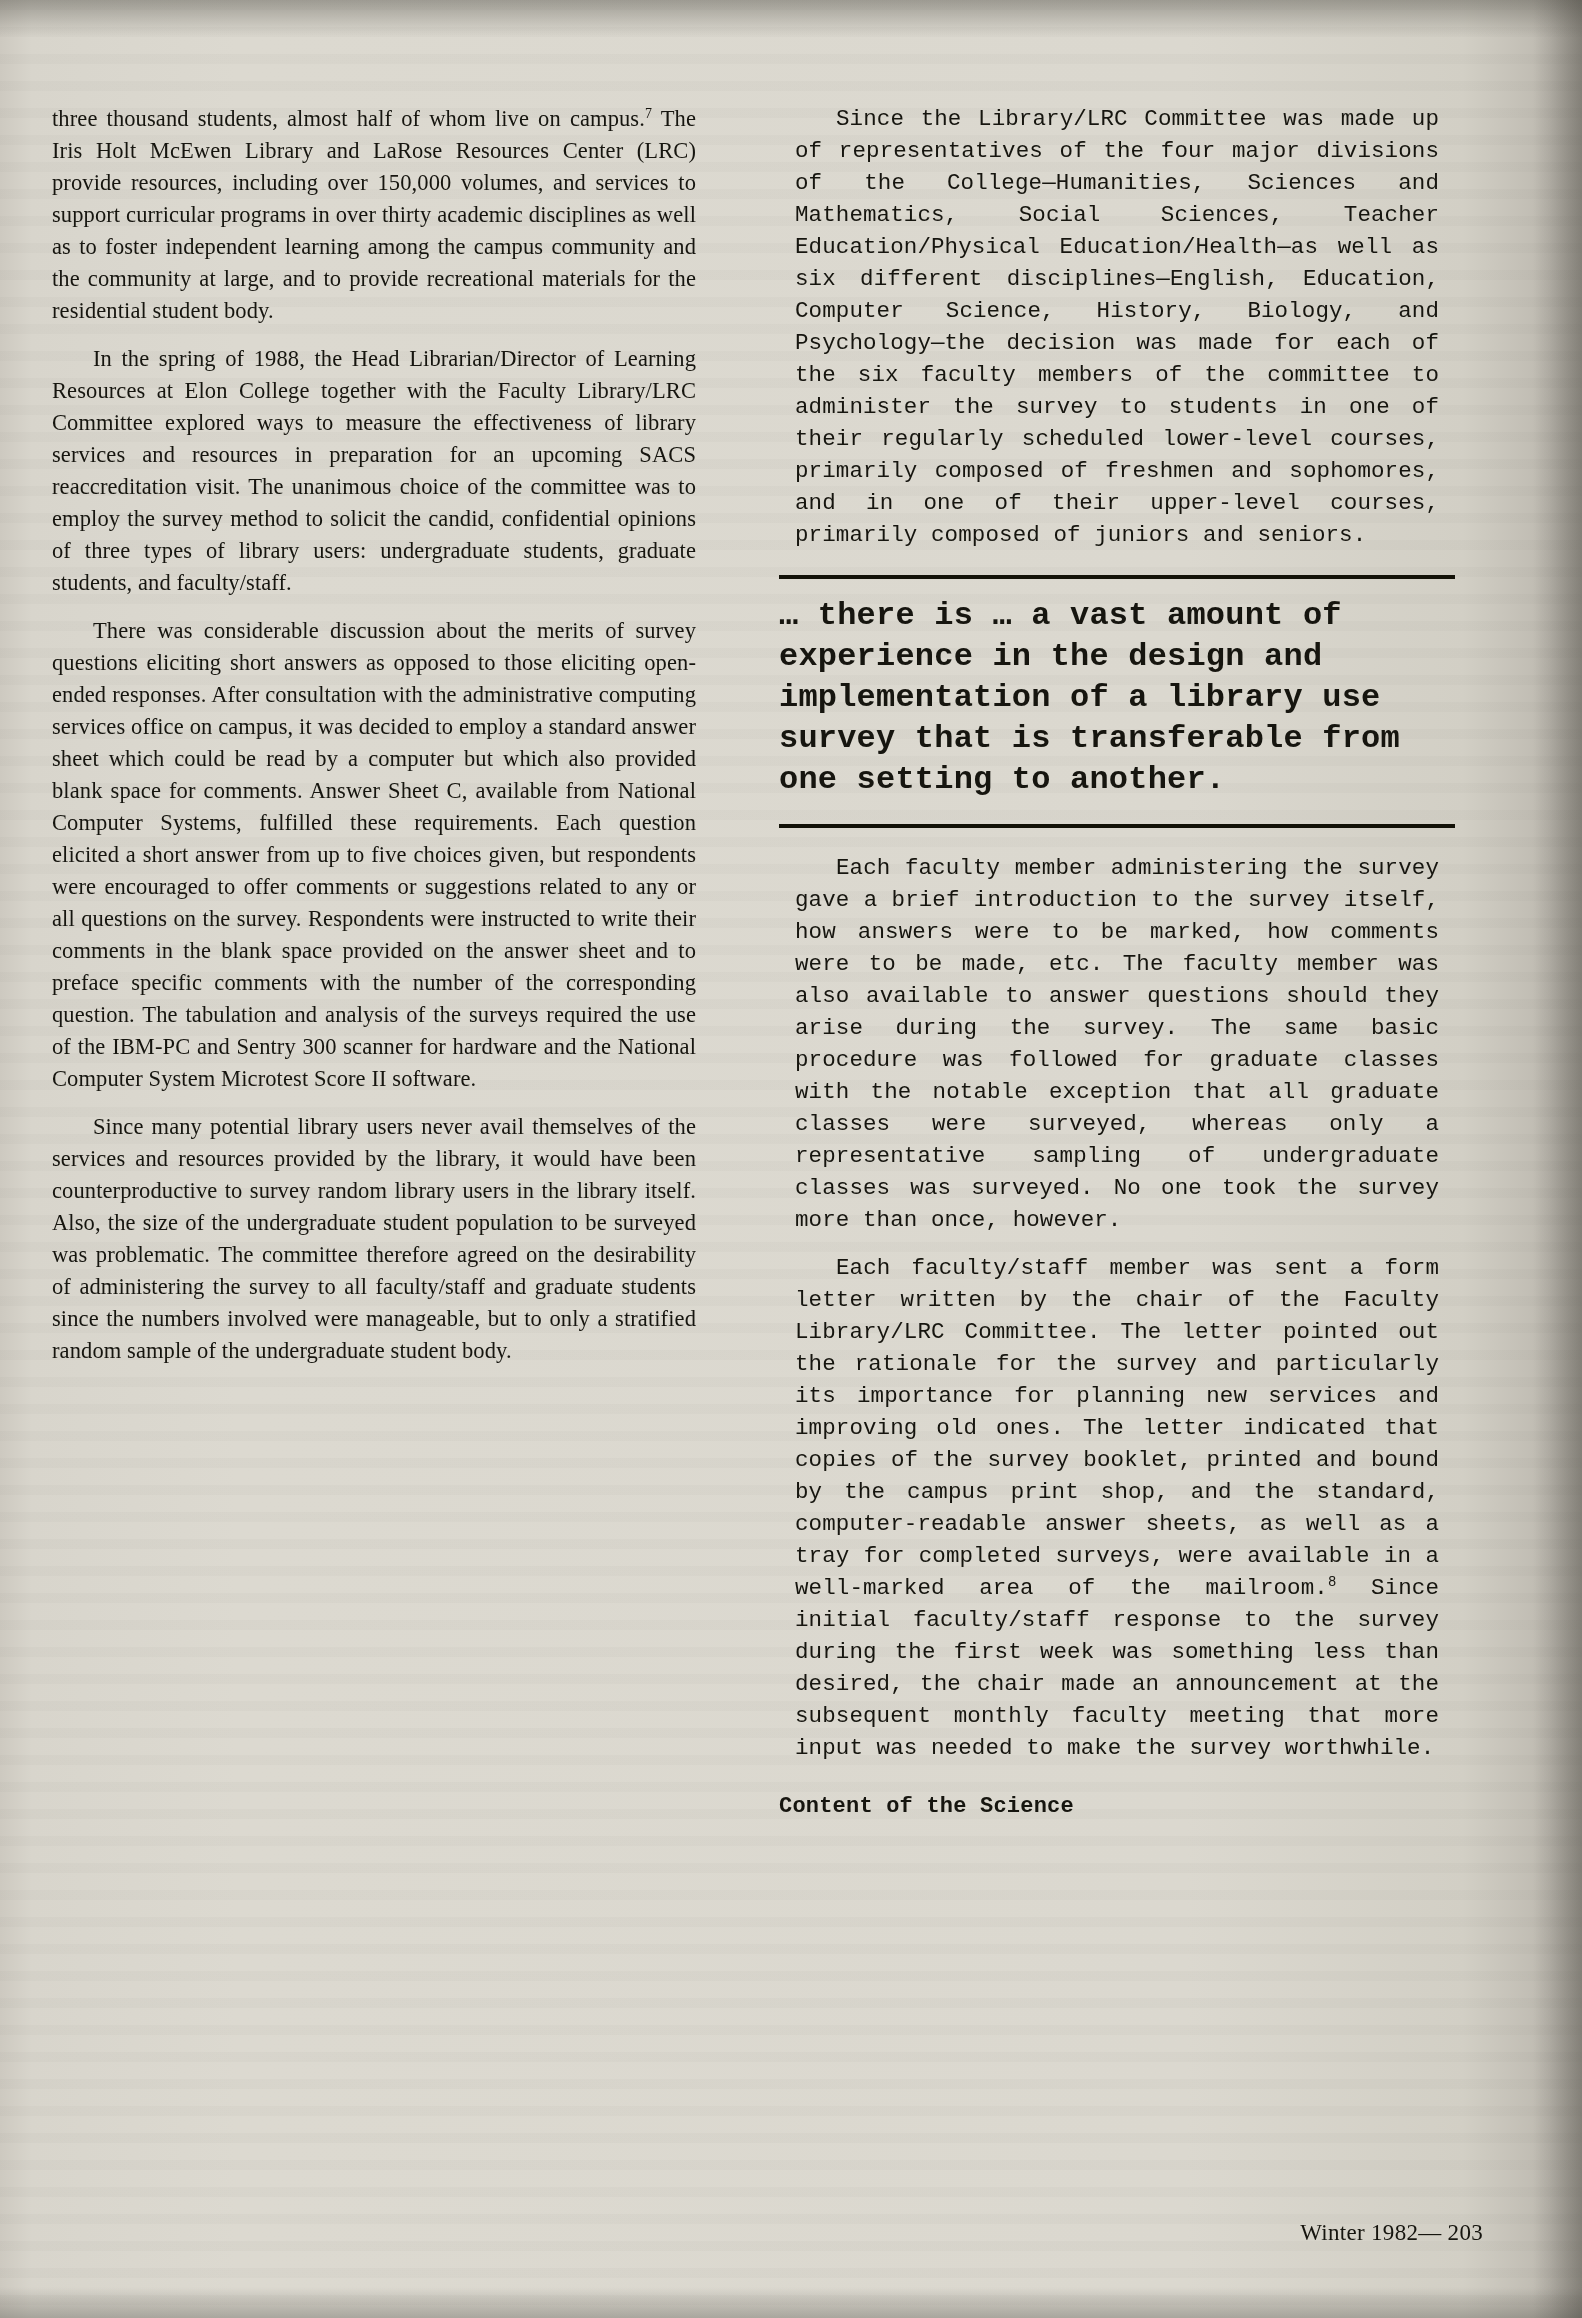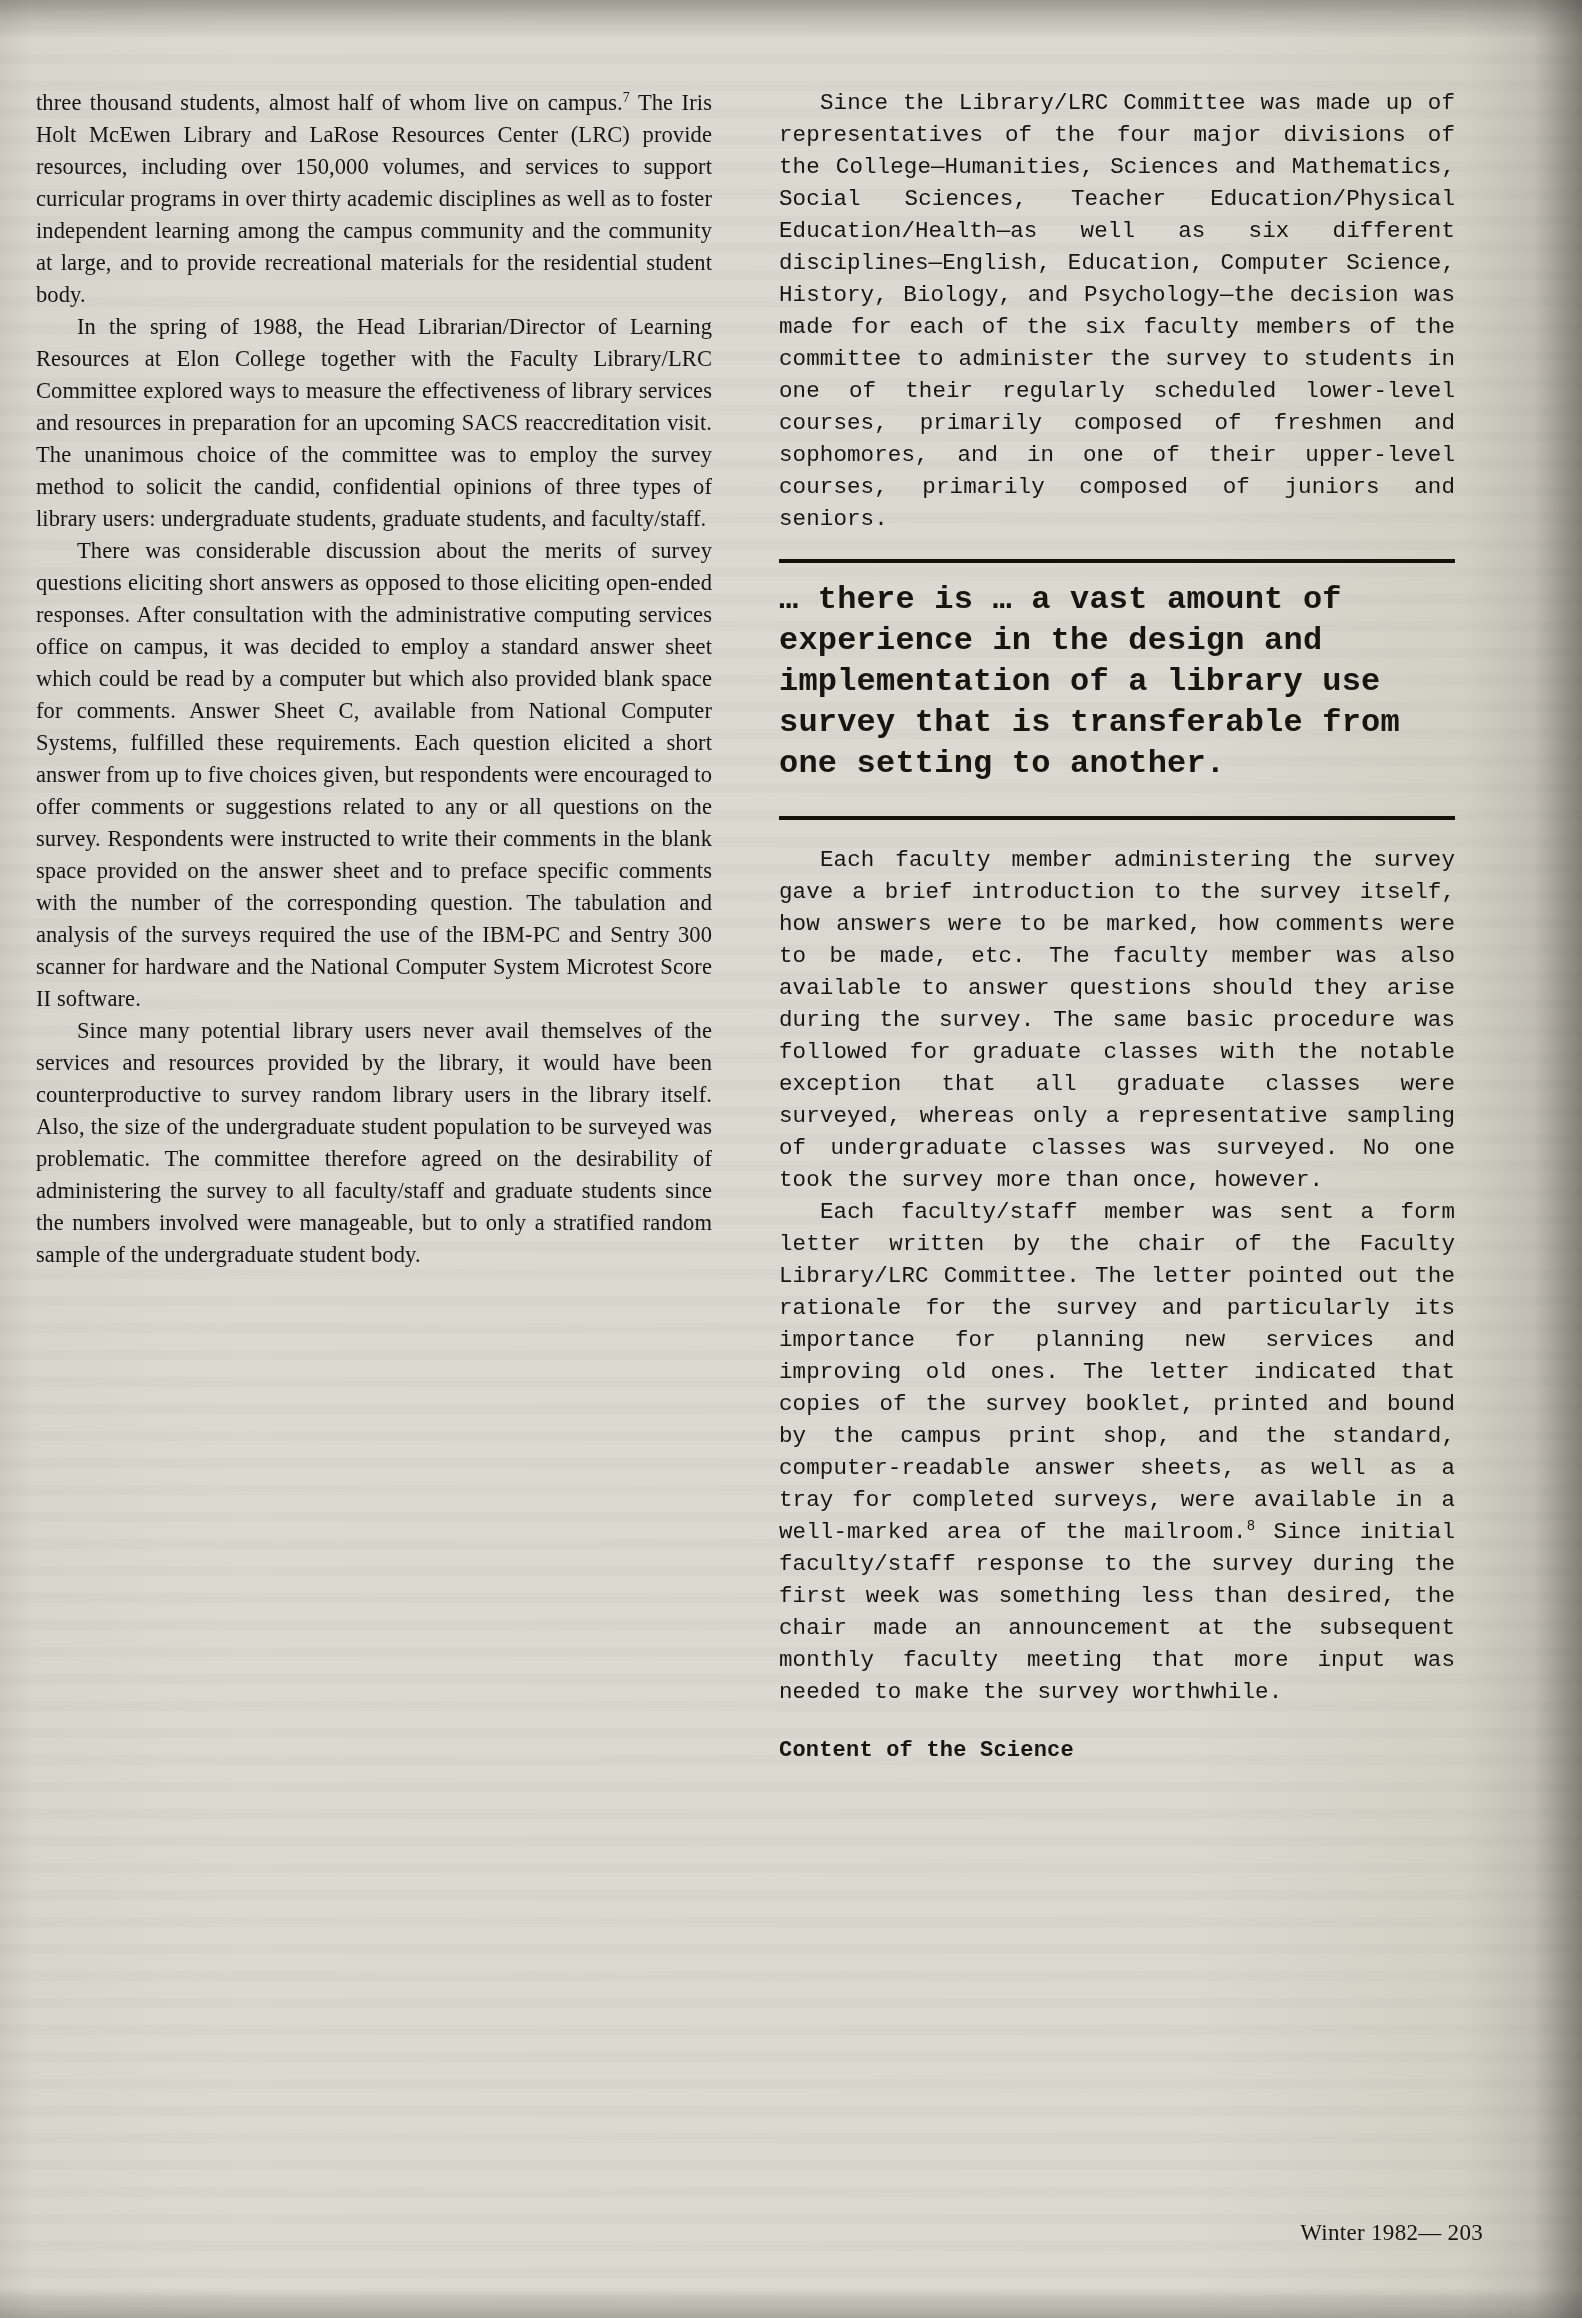--- a/index.html
+++ b/index.html
@@ -45,21 +45,21 @@
     text-align: justify;
     color: #16150f;
     font-size: 22.5px;
     line-height: 32px;
     letter-spacing: 0.1px;
   }
   #col-left  { left: 36px; }
   #col-right { left: 779px; font-family: Liberation Mono, monospace; }
 
   p {
-    margin: 0;
+    margin: 16px;
     text-indent: 41px;
   }
   p.noindent { text-indent: 0; }
 
   h2.subhead {
     margin: 27px 0 0 0;
     font-size: 22px;
     font-weight: bold;
     text-indent: 0;
     letter-spacing: 0.2px;
@@ -68,21 +68,21 @@
   sup {
     font-size: 0.62em;
     vertical-align: super;
     line-height: 0;
   }
 
   .pullquote {
     margin: 24px 0 24px 0;
     border-top: 4.7px solid #131208;
     border-bottom: 4.7px solid #131208;
-    padding: 16px 0 32px 0;
+    padding: 16px 0 24px 0;
     font-size: 32px;
     line-height: 41px;
     font-weight: bold;
     text-align: left;
     text-indent: 0;
     letter-spacing: 0.2px;
   }
 
   .folio {
     position: absolute;

